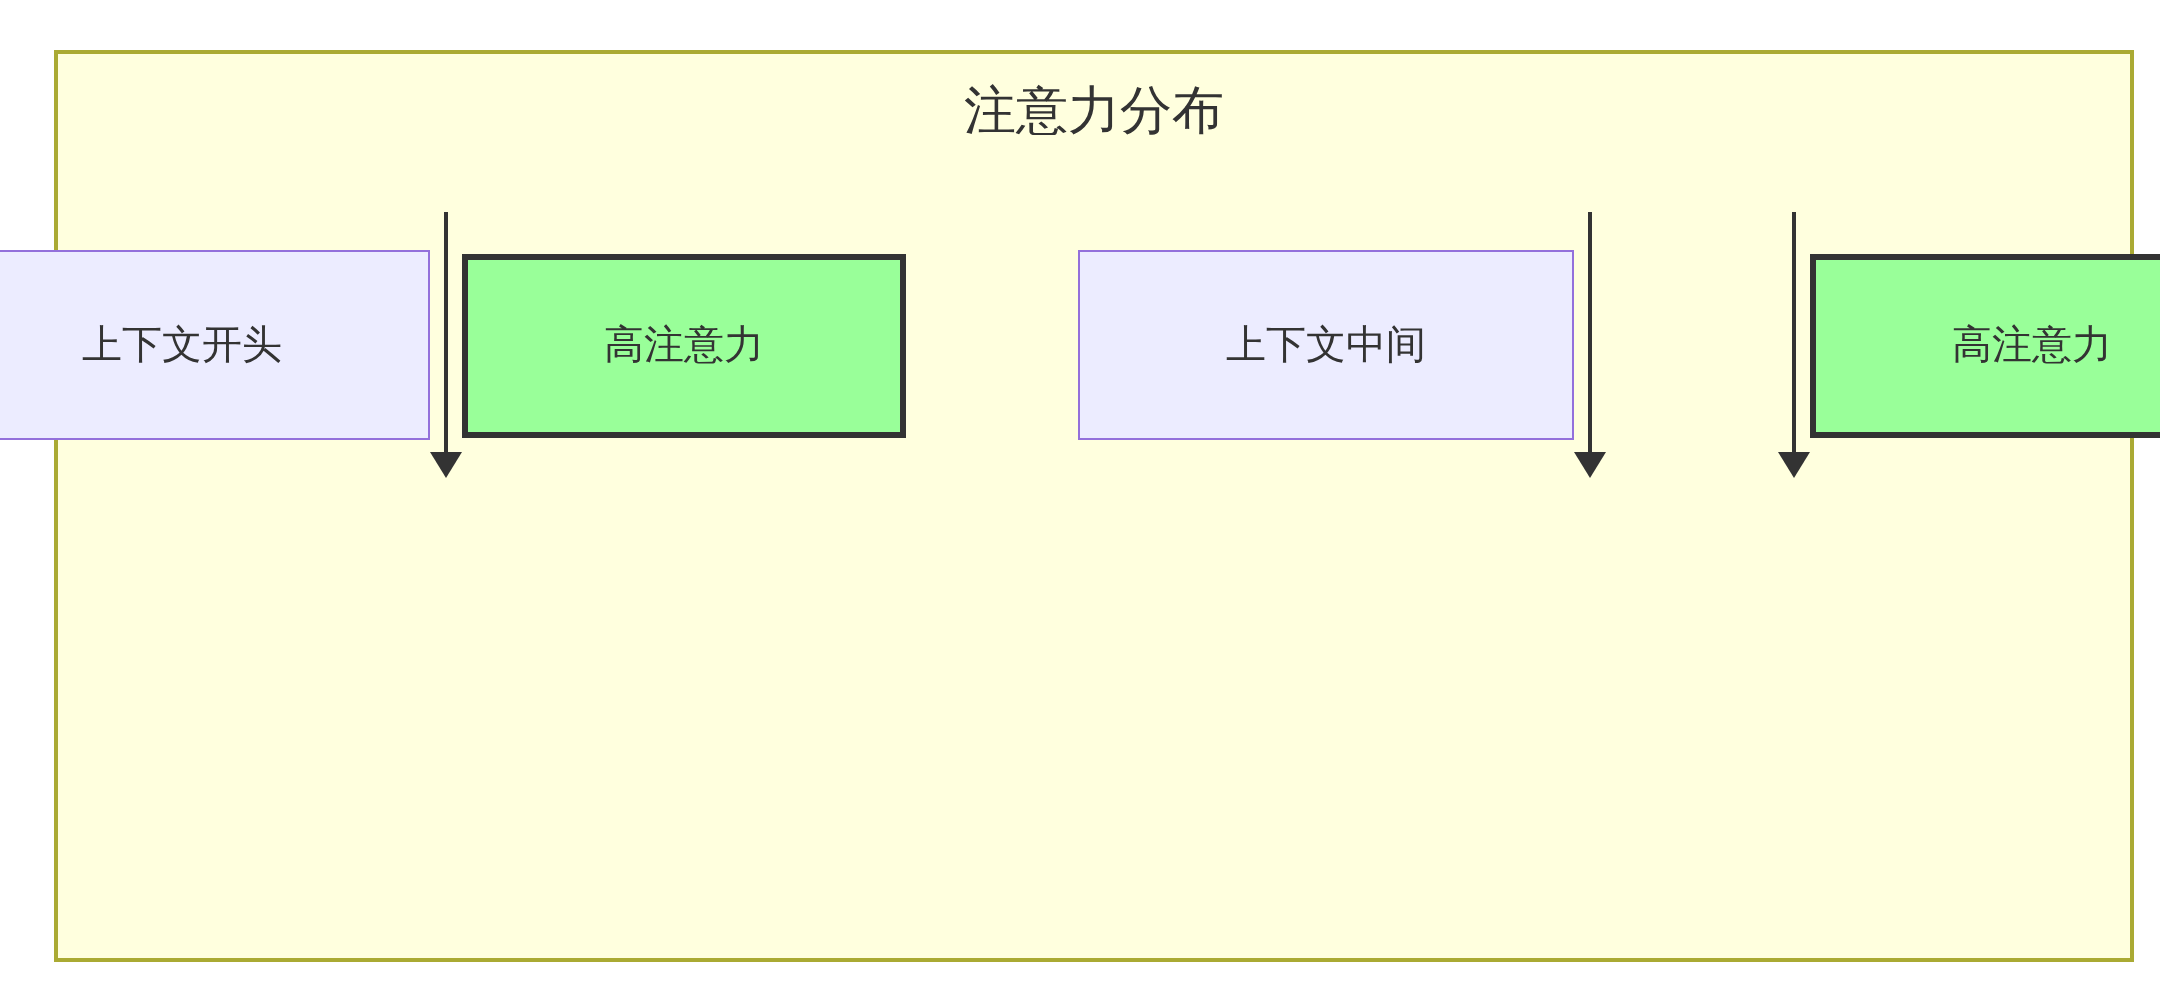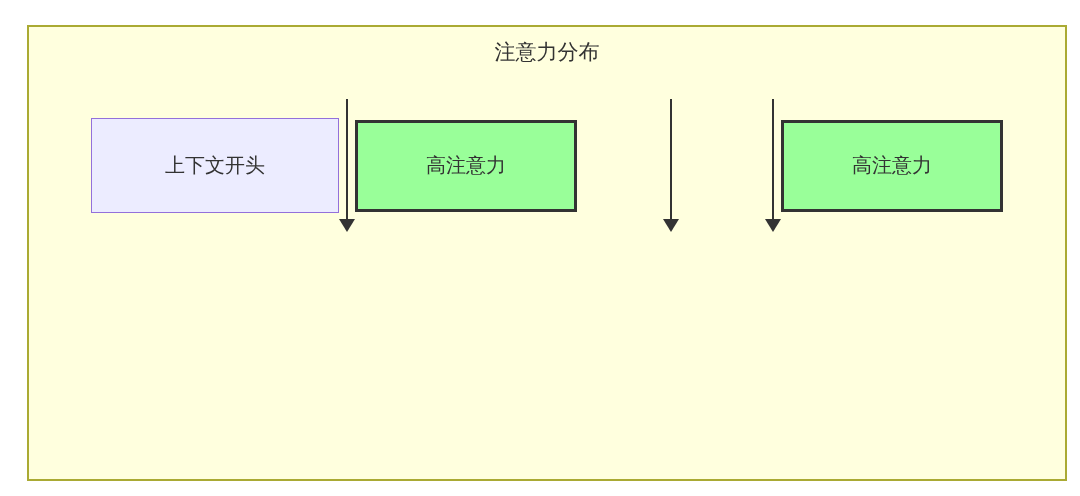--- a/index.html
+++ b/index.html
@@ -31,21 +31,21 @@
     left: 27px;
     top: 25px;
     width: 1040px;
     height: 456px;
     background: var(--container-bg);
     border: 2px solid var(--container-border);
   }
   .title {
     padding-top: 11px;
     text-align: center;
-    font-size: 21px;
+    font-size: 26px;
     color: var(--text);
   }
   .columns {
     display: flex;
     justify-content: center;
     gap: 86px;
     margin-top: 33px;
   }
   .column {
     display: flex;
@@ -103,20 +103,21 @@
       <div class="column">
         <div class="node node-source">上下文开头</div>
         <div class="arrow">
           <div class="arrow-line"></div>
           <div class="arrow-head"></div>
         </div>
         <div class="node node-target high">高注意力</div>
       </div>
 
       <div class="column">
+        <div class="node node-source">上下文中间</div>
         <div class="arrow">
           <div class="arrow-line"></div>
           <div class="arrow-head"></div>
         </div>
       </div>
 
       <div class="column">
         <div class="arrow">
           <div class="arrow-line"></div>
           <div class="arrow-head"></div>

